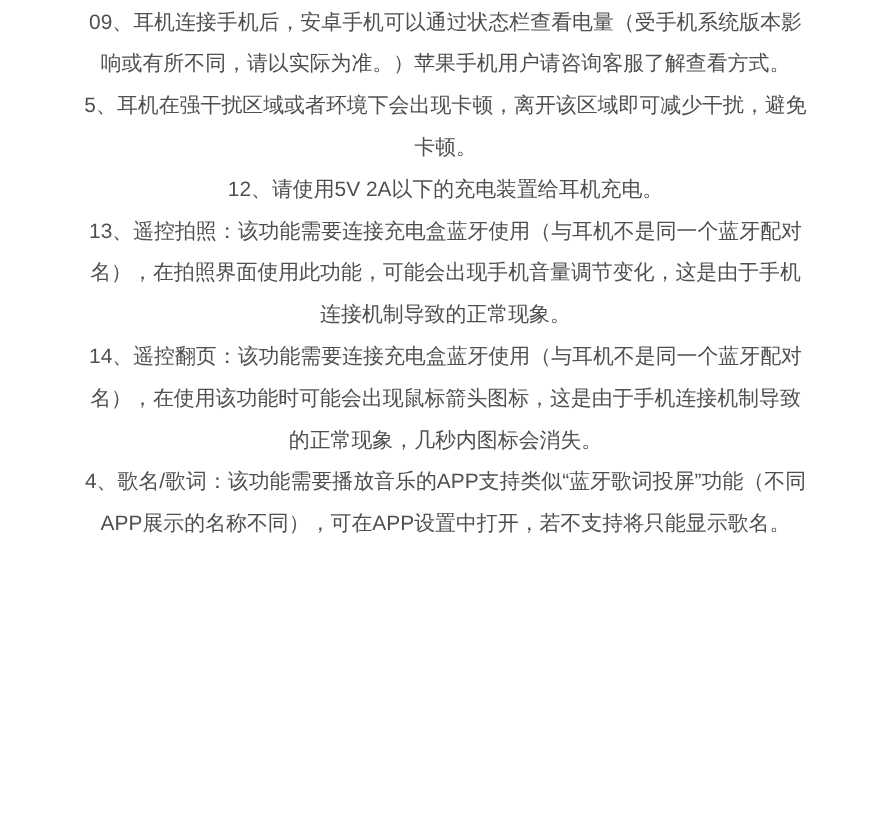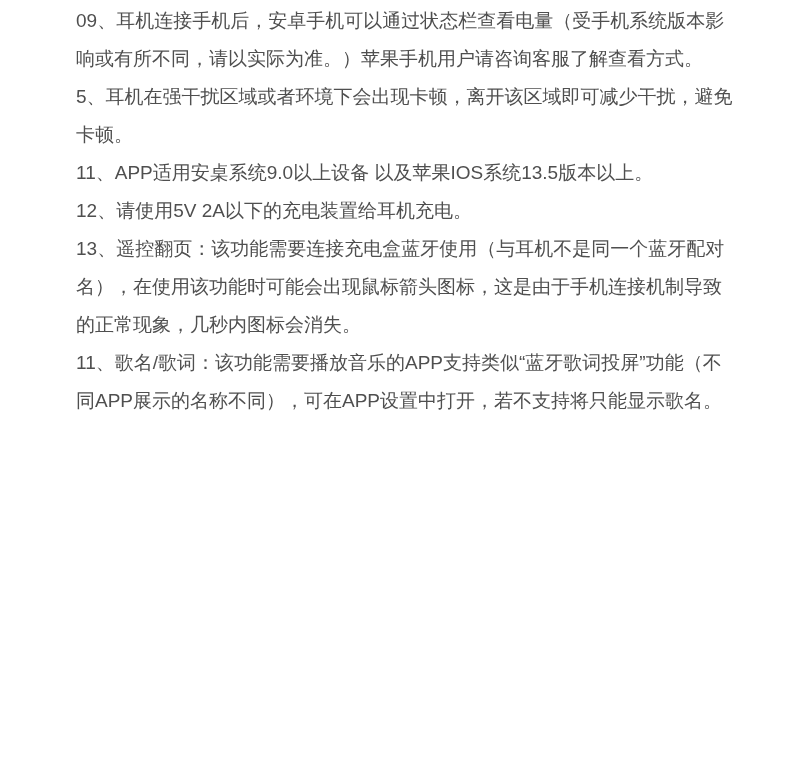--- a/index.html
+++ b/index.html
@@ -22,25 +22,26 @@
     font-size: 19px;
     line-height: 38px;
     color: #4f4f4f;
     letter-spacing: 0;
     text-align: left;
     word-break: break-all;
   }
   .notes-block p {
     margin: 0;
     padding: 0;
+    text-align: center;
   }
 </style>
 </head>
 <body>
 
 <div class="notes-block">
   <p>09、耳机连接手机后，安卓手机可以通过状态栏查看电量（受手机系统版本影响或有所不同，请以实际为准。）苹果手机用户请咨询客服了解查看方式。</p>
   <p>5、耳机在强干扰区域或者环境下会出现卡顿，离开该区域即可减少干扰，避免卡顿。</p>
-  <p>11、APP适用安桌系统9.0以上设备 以及苹果IOS系统13.5版本以上。</p>
   <p>12、请使用5V 2A以下的充电装置给耳机充电。</p>
-  <p>13、遥控翻页：该功能需要连接充电盒蓝牙使用（与耳机不是同一个蓝牙配对名），在使用该功能时可能会出现鼠标箭头图标，这是由于手机连接机制导致的正常现象，几秒内图标会消失。</p>
-  <p>11、歌名/歌词：该功能需要播放音乐的APP支持类似“蓝牙歌词投屏”功能（不同APP展示的名称不同），可在APP设置中打开，若不支持将只能显示歌名。</p>
+  <p>13、遥控拍照：该功能需要连接充电盒蓝牙使用（与耳机不是同一个蓝牙配对名），在拍照界面使用此功能，可能会出现手机音量调节变化，这是由于手机连接机制导致的正常现象。</p>
+  <p>14、遥控翻页：该功能需要连接充电盒蓝牙使用（与耳机不是同一个蓝牙配对名），在使用该功能时可能会出现鼠标箭头图标，这是由于手机连接机制导致的正常现象，几秒内图标会消失。</p>
+  <p>4、歌名/歌词：该功能需要播放音乐的APP支持类似“蓝牙歌词投屏”功能（不同APP展示的名称不同），可在APP设置中打开，若不支持将只能显示歌名。</p>
 </div>
 
 </body></html>

